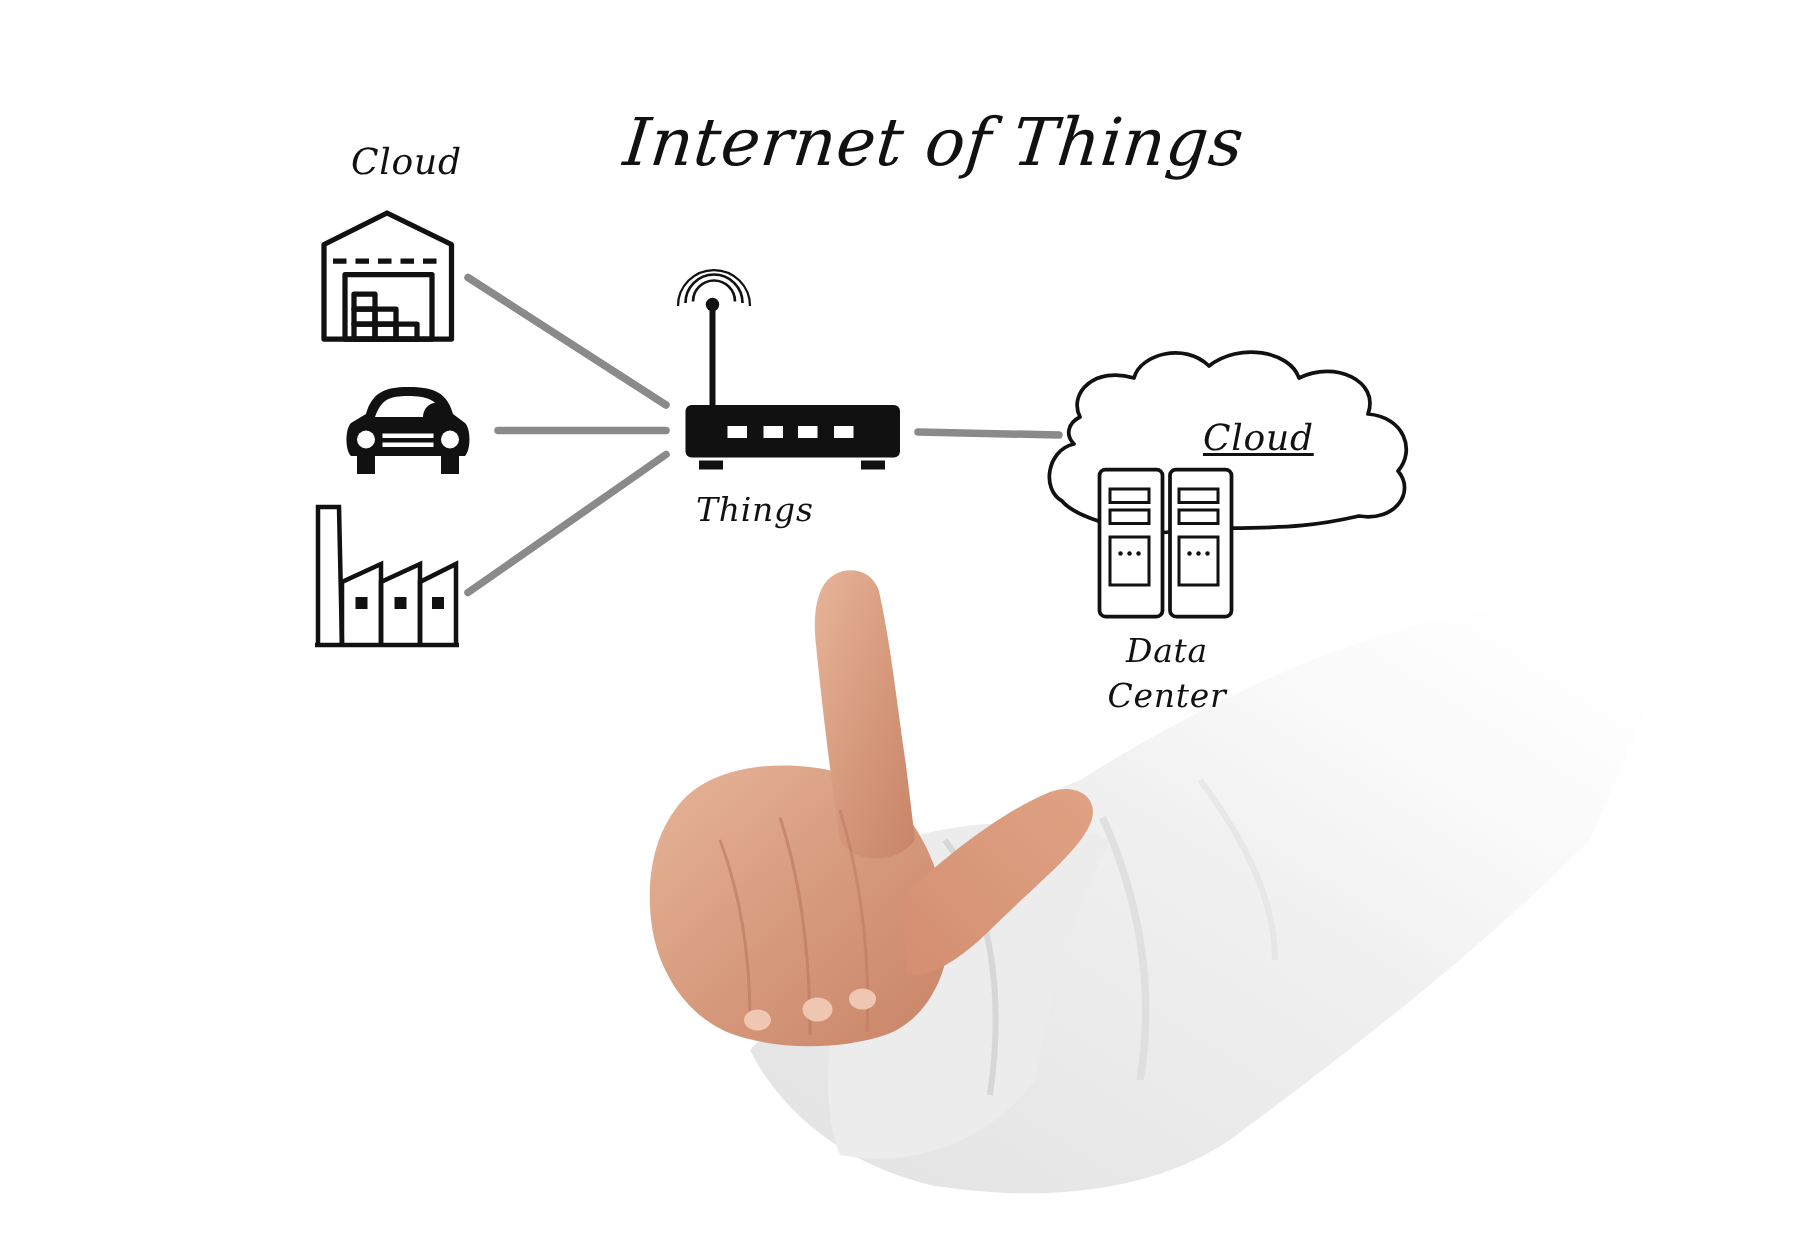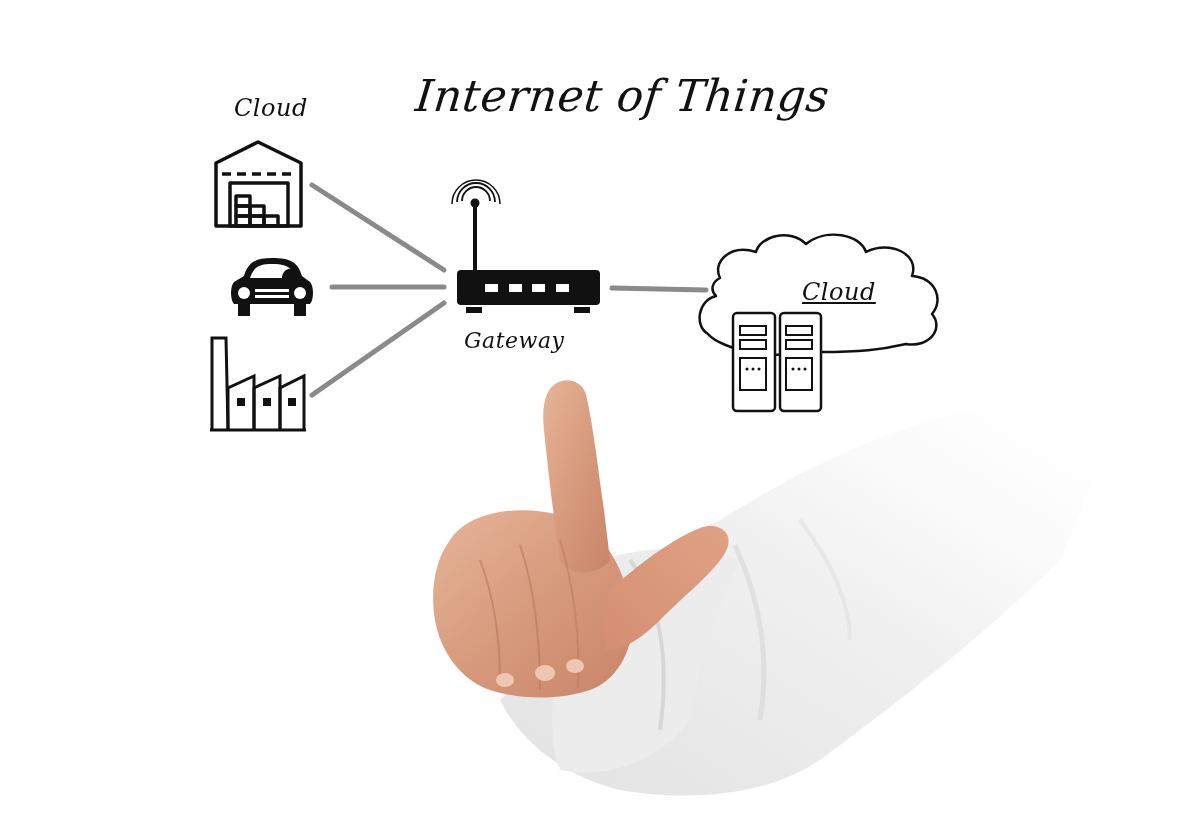--- a/index.html
+++ b/index.html
@@ -196,16 +196,20 @@
         <circle cx="753" cy="369" r="1.5"></circle>
         <circle cx="759" cy="369" r="1.5"></circle>
       <circle cx="793" cy="369" r="1.5"></circle>
         <circle cx="799" cy="369" r="1.5"></circle>
         <circle cx="805" cy="369" r="1.5"></circle>
     </g>
   </svg>
 
   <div class="hand-text title">Internet of Things</div>
   <div class="hand-text label-things">Cloud</div>
-  <div class="hand-text label-gateway">Gateway</div>
+  <div class="hand-text label-gateway">Things</div>
   <div class="hand-text label-cloud">Cloud</div>
+  <div class="hand-text label-dc">
+    <div>Data</div>
+    <div>Center</div>
+  </div>
 
 </div>
 
 </body></html>

